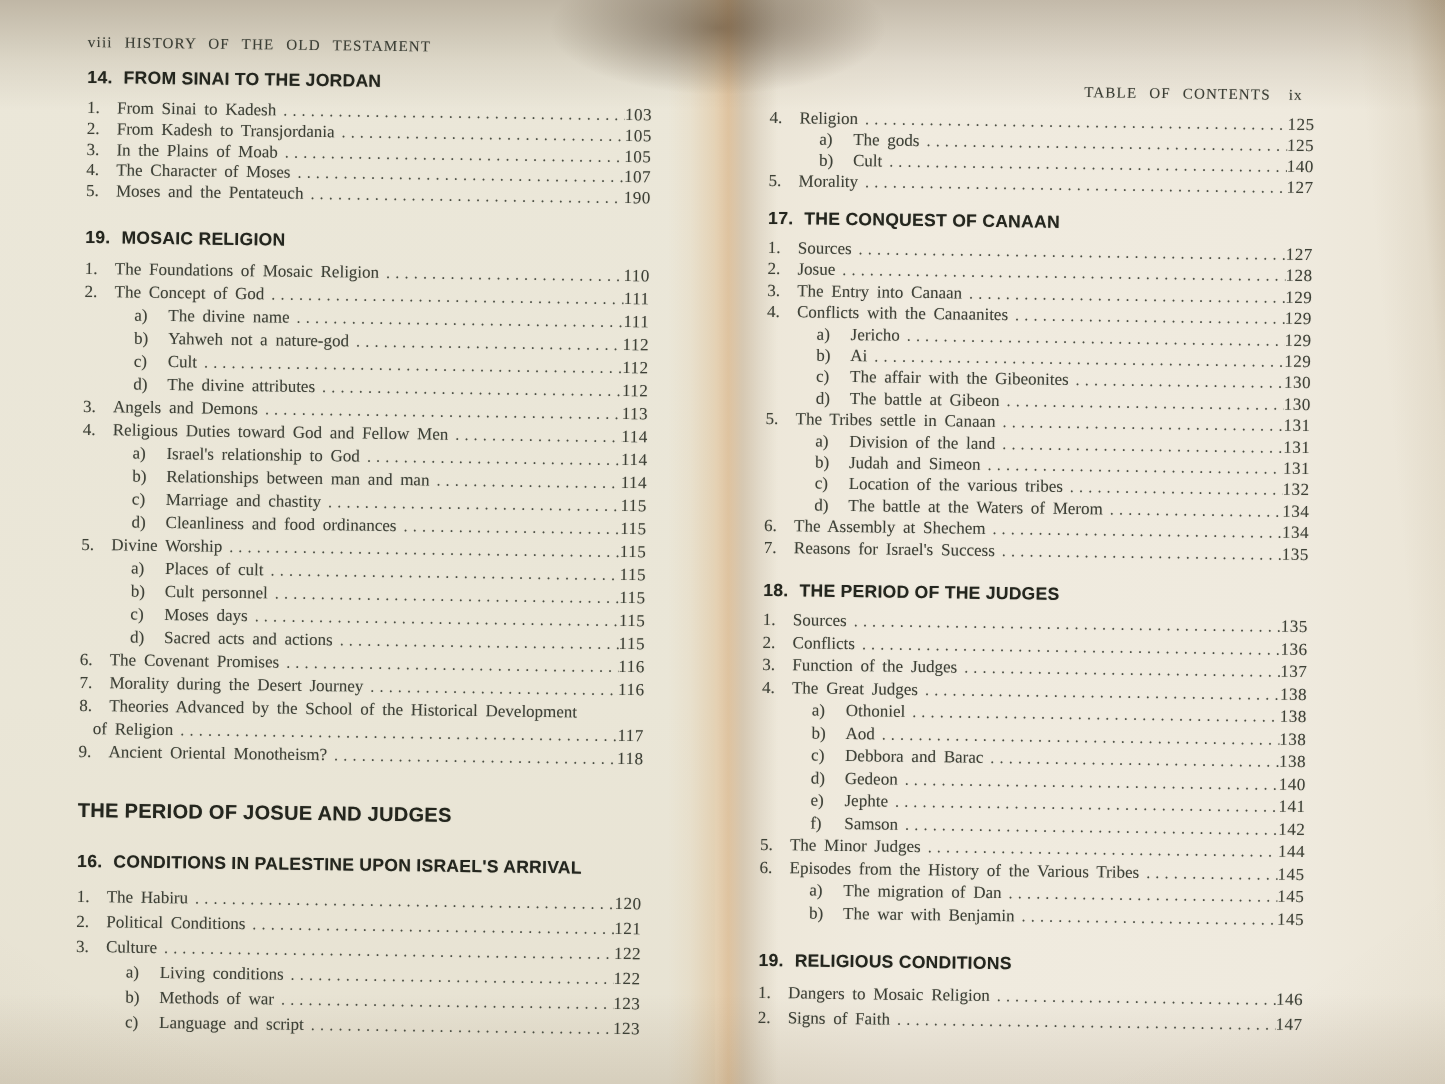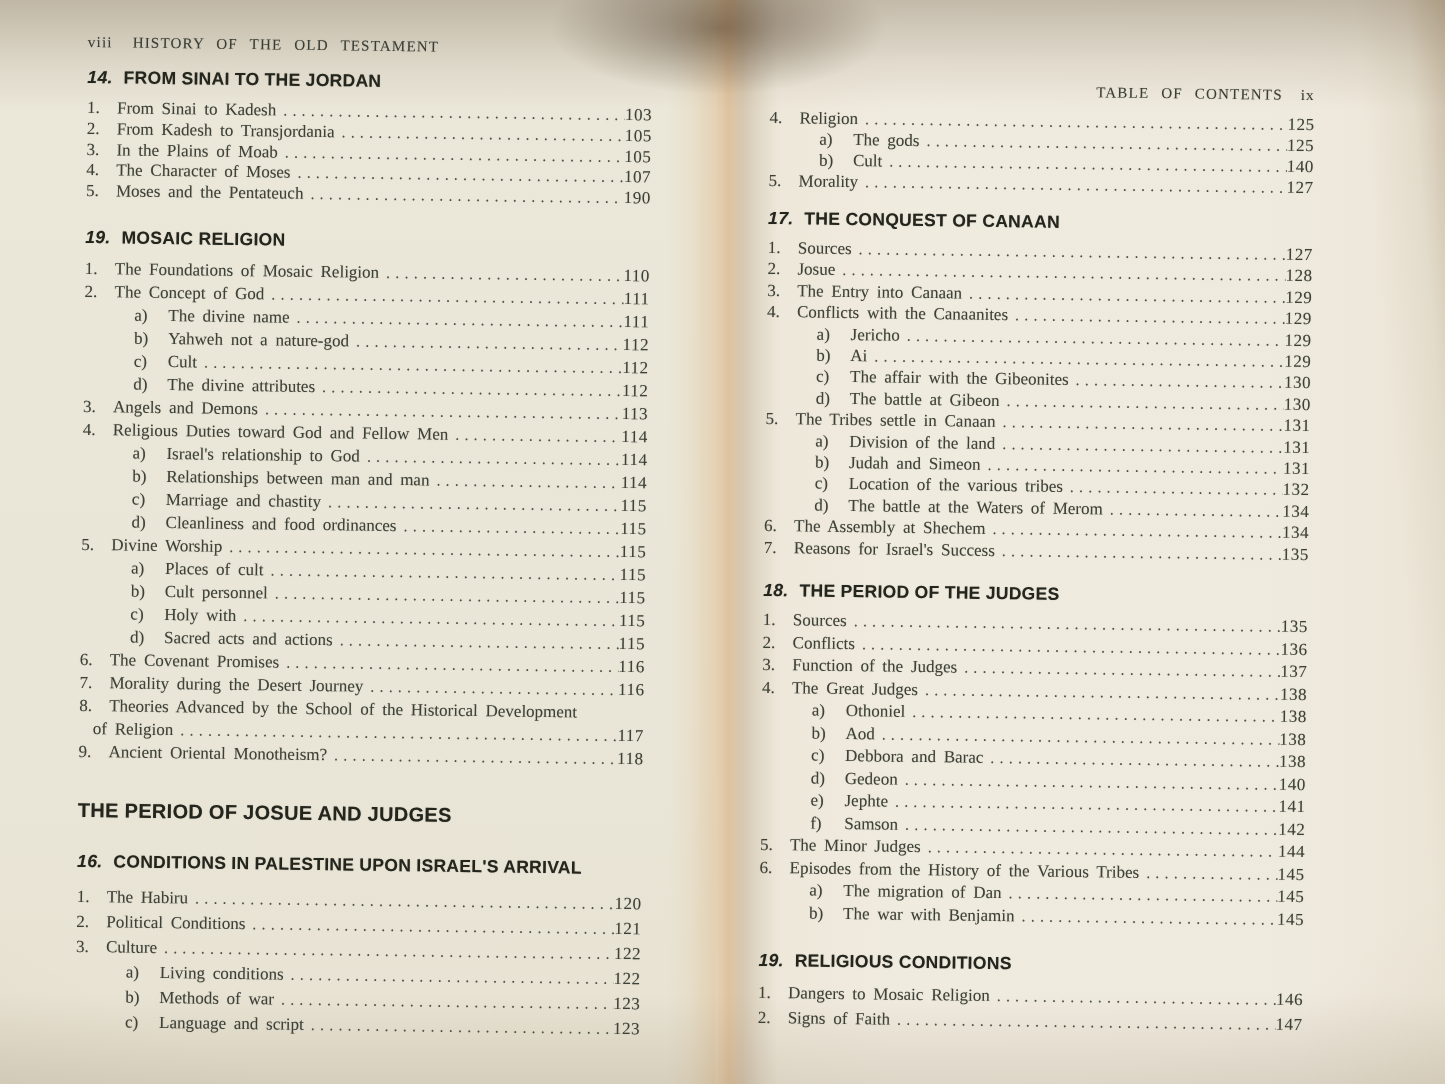--- a/index.html
+++ b/index.html
@@ -31,29 +31,29 @@
   .right-edge-shade{left:1180px;background:linear-gradient(265deg, rgba(128,98,58,0.30), rgba(128,98,58,0.08) 40px, rgba(0,0,0,0) 90px);}
   .bottom-shade{background:linear-gradient(0deg, rgba(112,88,56,0.14), rgba(0,0,0,0) 90px);}
   .vignette{background:radial-gradient(120% 115% at 48% 42%, rgba(0,0,0,0) 55%, rgba(92,72,46,0.12) 86%, rgba(70,50,30,0.20) 100%);}
 
   .page-content{position:absolute;transform:rotate(0.75deg);transform-origin:0 0;color:#3e4137;
     text-shadow:0 0 1px rgba(62,65,55,0.35);}
   .page-content.left{left:88px;top:34px;width:565px;}
   .page-content.right{left:770px;top:80px;width:545px;}
 
   .page-header{font-size:15px;letter-spacing:1.2px;word-spacing:7px;color:#3b3e35;}
-  .page-header .folio{margin-right:20px;}
+  .page-header .folio{margin-right:12px;}
   .page-content.right .page-header{text-align:right;}
-  .page-content.right .page-header .folio{margin-right:0;margin-left:18px;}
+  .page-content.right .page-header .folio{margin-right:12px;margin-left:18px;}
 
   .sec-head,.part-head{font-family:"Liberation Sans", sans-serif;font-weight:700;color:#24261e;
     letter-spacing:0.3px;text-shadow:0 0 1px rgba(36,38,30,0.4);}
   .sec-head{font-size:17.5px;}
   .part-head{font-size:20px;}
-  .hnum{margin-right:11px;font-style:italic;}
+  .hnum{margin-right:11px;}
 
   .rows{margin-top:10px;}
   .toc-row{display:flex;align-items:baseline;font-size:17px;line-height:21.5px;word-spacing:3.5px;}
   .toc-row .lbl{flex:none;min-width:24px;margin-right:6px;}
   .toc-row.sub{padding-left:50px;}
   .toc-row.sub .lbl{min-width:28px;}
   .toc-row.cont{padding-left:14px;}
   .toc-row .txt{flex:none;}
   .leader{flex:1 1 auto;overflow:hidden;white-space:nowrap;margin-left:7px;min-width:18px;color:#4c4f44;}
   .leader::after{content:"....................................................................................................................................";letter-spacing:5.2px;font-size:16px;}
@@ -226,21 +226,21 @@
                 <span class="pg">115</span>
               </div>
               <div class="toc-row sub">
                 <span class="lbl">b)</span>
                 <span class="txt">Cult personnel</span>
                 <span class="leader"></span>
                 <span class="pg">115</span>
               </div>
               <div class="toc-row sub">
                 <span class="lbl">c)</span>
-                <span class="txt">Holy with</span>
+                <span class="txt">Moses days</span>
                 <span class="leader"></span>
                 <span class="pg">115</span>
               </div>
               <div class="toc-row sub">
                 <span class="lbl">d)</span>
                 <span class="txt">Sacred acts and actions</span>
                 <span class="leader"></span>
                 <span class="pg">115</span>
               </div>
               <div class="toc-row">

